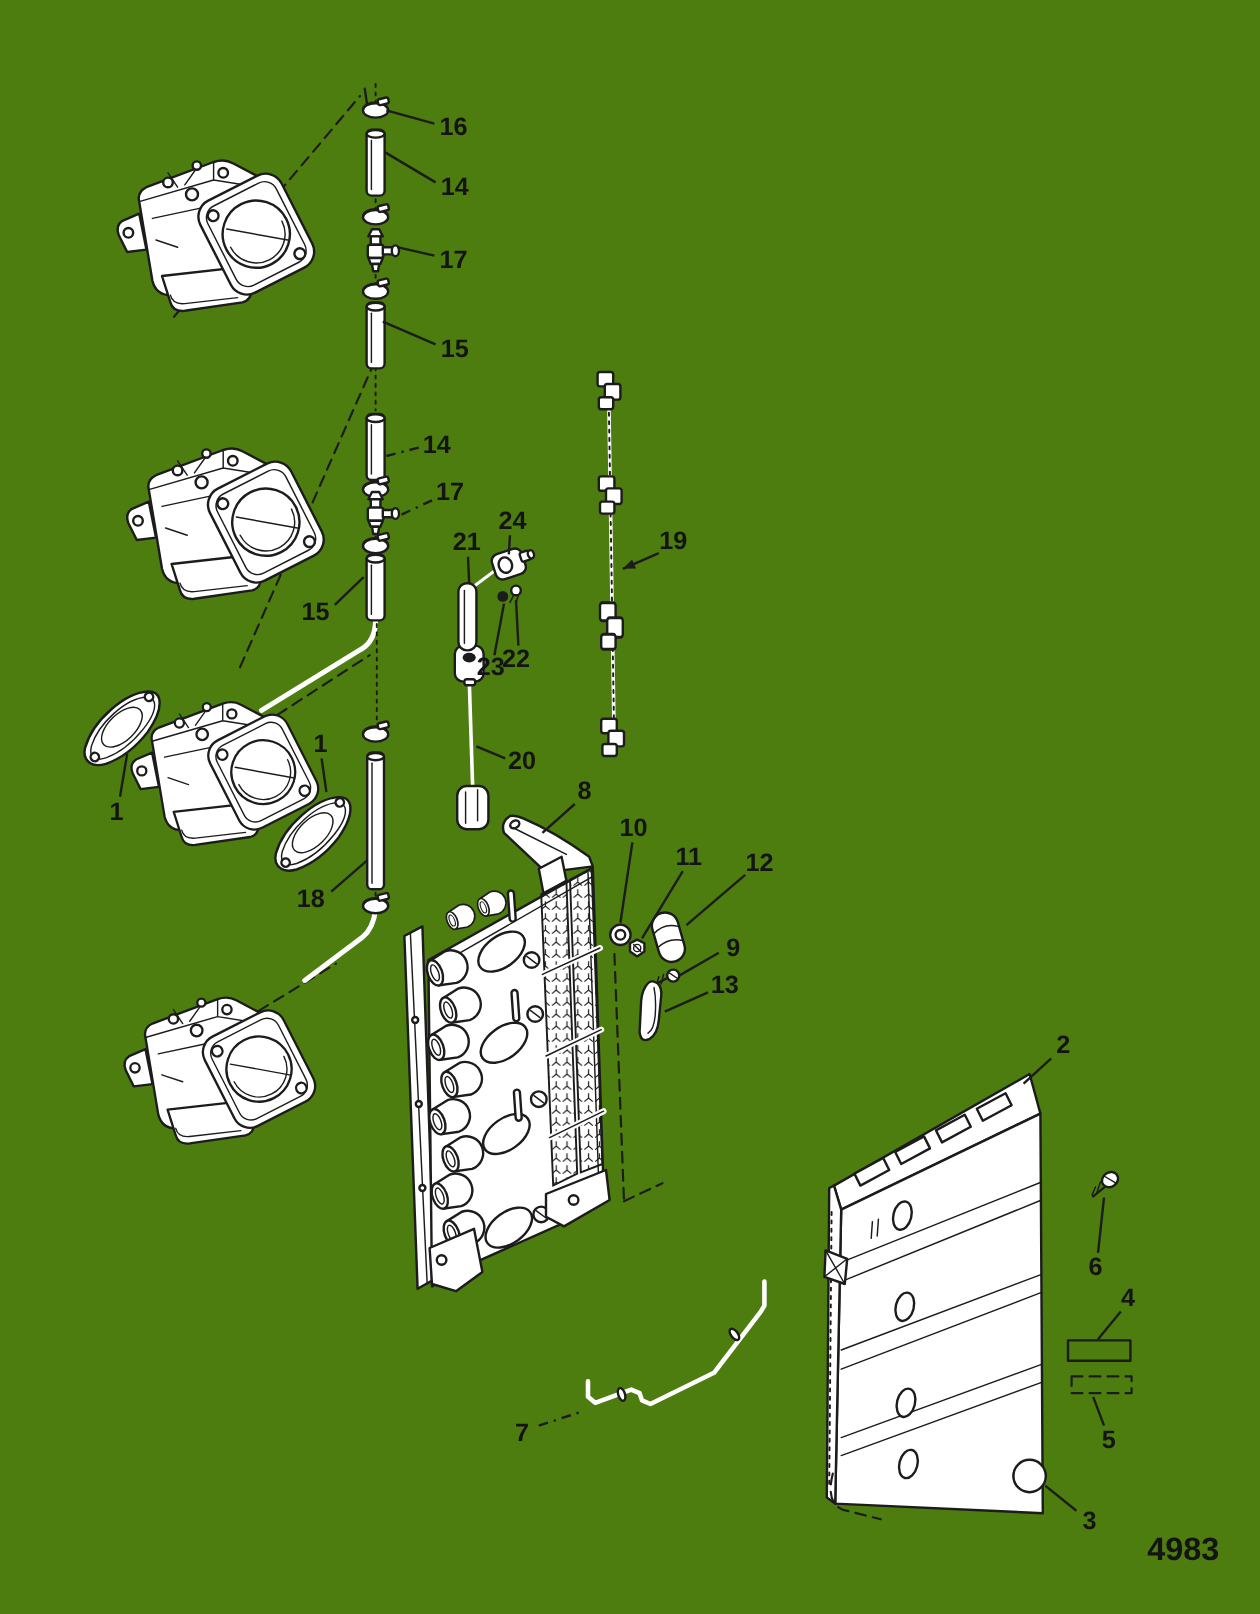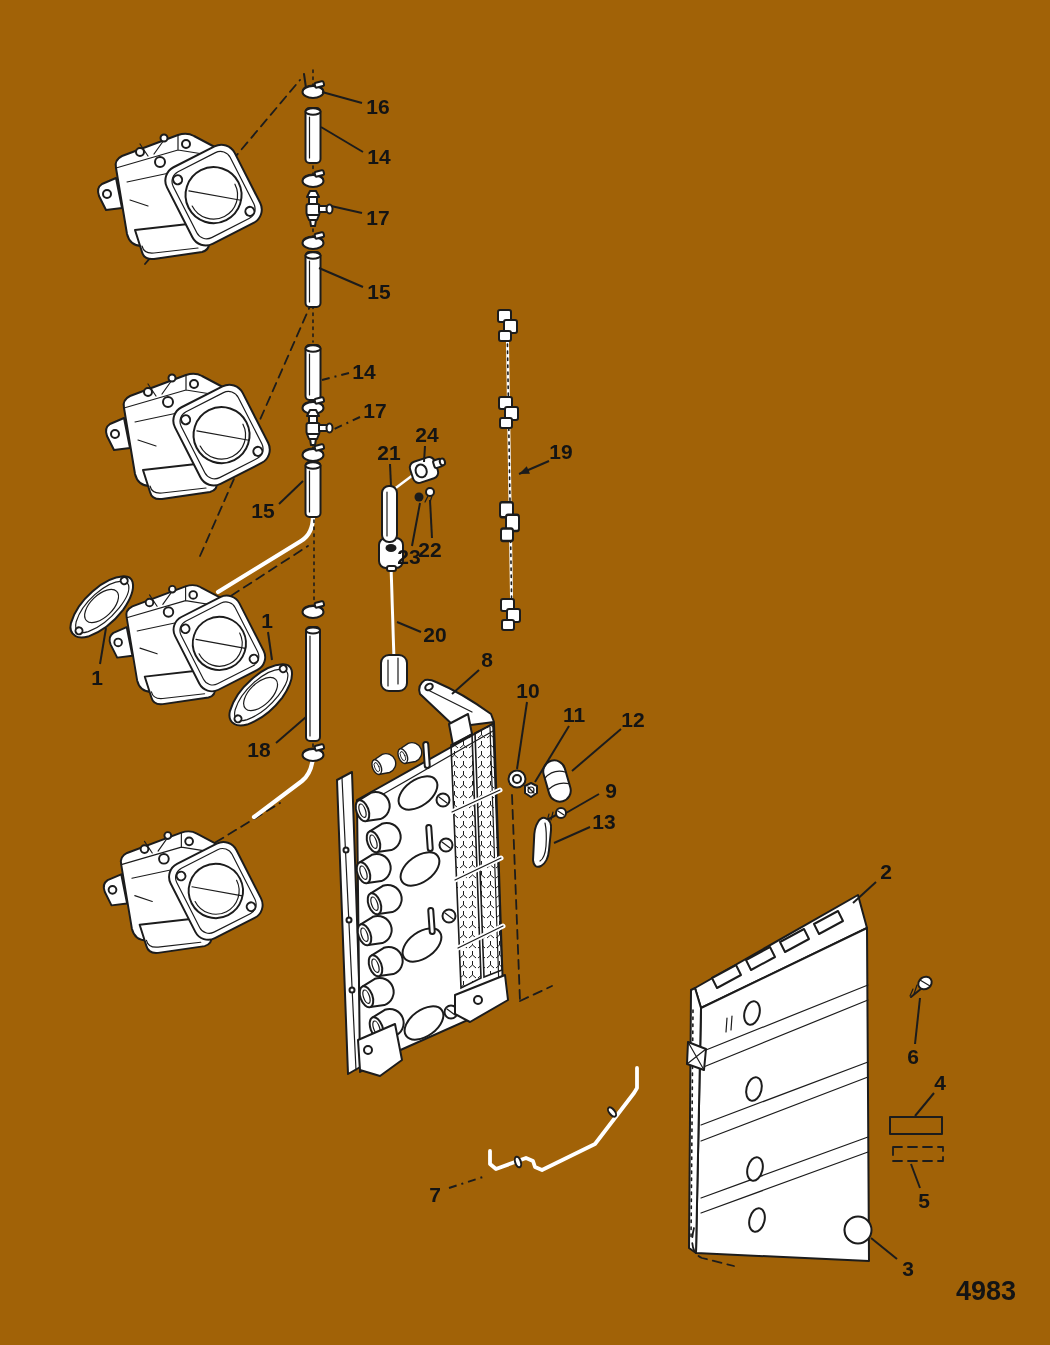--- a/index.html
+++ b/index.html
@@ -1,16 +1,16 @@
 <!DOCTYPE html>
 <html><head>
 <meta charset="utf-8">
 <style>
   html,body{margin:0;padding:0;background:#ffffff;}
-  .stage{width:1050px;height:1345px;position:relative;background:#a16207;overflow:hidden;}
+  .stage{width:1050px;height:1345px;position:relative;background:#4d7c0f;overflow:hidden;}
   svg{display:block;}
   .ink{stroke:#1c1c1c;fill:none;stroke-width:2;stroke-linecap:round;stroke-linejoin:round;}
   .wf{stroke:#1c1c1c;fill:#ffffff;stroke-width:2;stroke-linecap:round;stroke-linejoin:round;}
   .fill{fill:#1c1c1c;stroke:none;}
   .thin{stroke-width:1.2;}
   .dash{stroke-dasharray:9 6;stroke-width:1.8;}
   .dots{stroke-dasharray:2.5 4.5;stroke-width:1.6;}
   .case{stroke:#ffffff;fill:none;stroke-linecap:round;stroke-linejoin:round;}
   .lbl{font-family:"Liberation Sans",sans-serif;font-weight:700;font-size:21px;fill:#141414;}
   .fig{font-family:"Liberation Sans",sans-serif;font-weight:700;font-size:27px;fill:#141414;}

